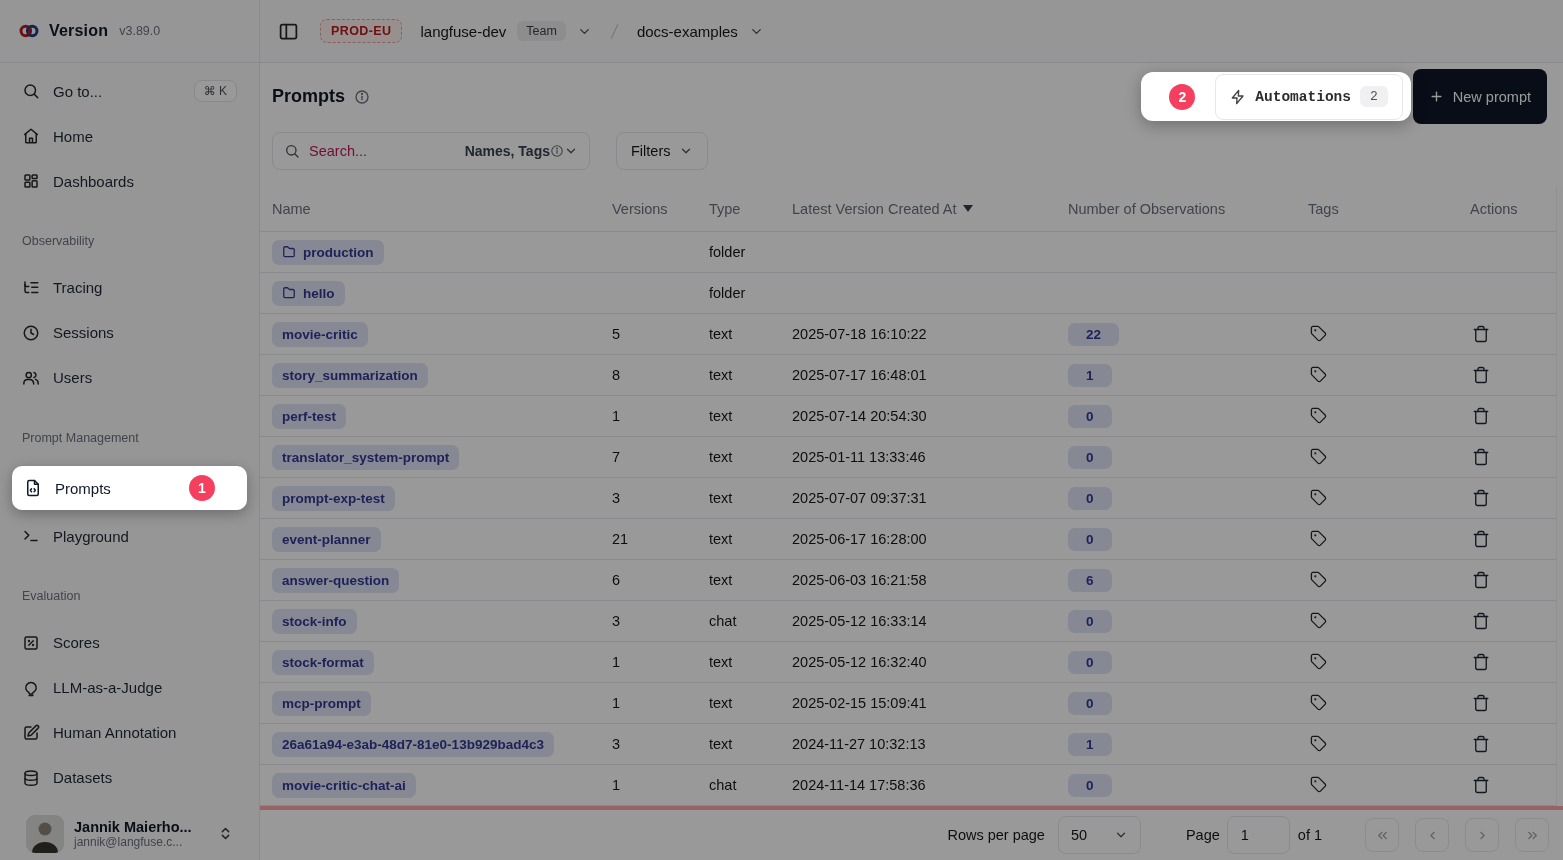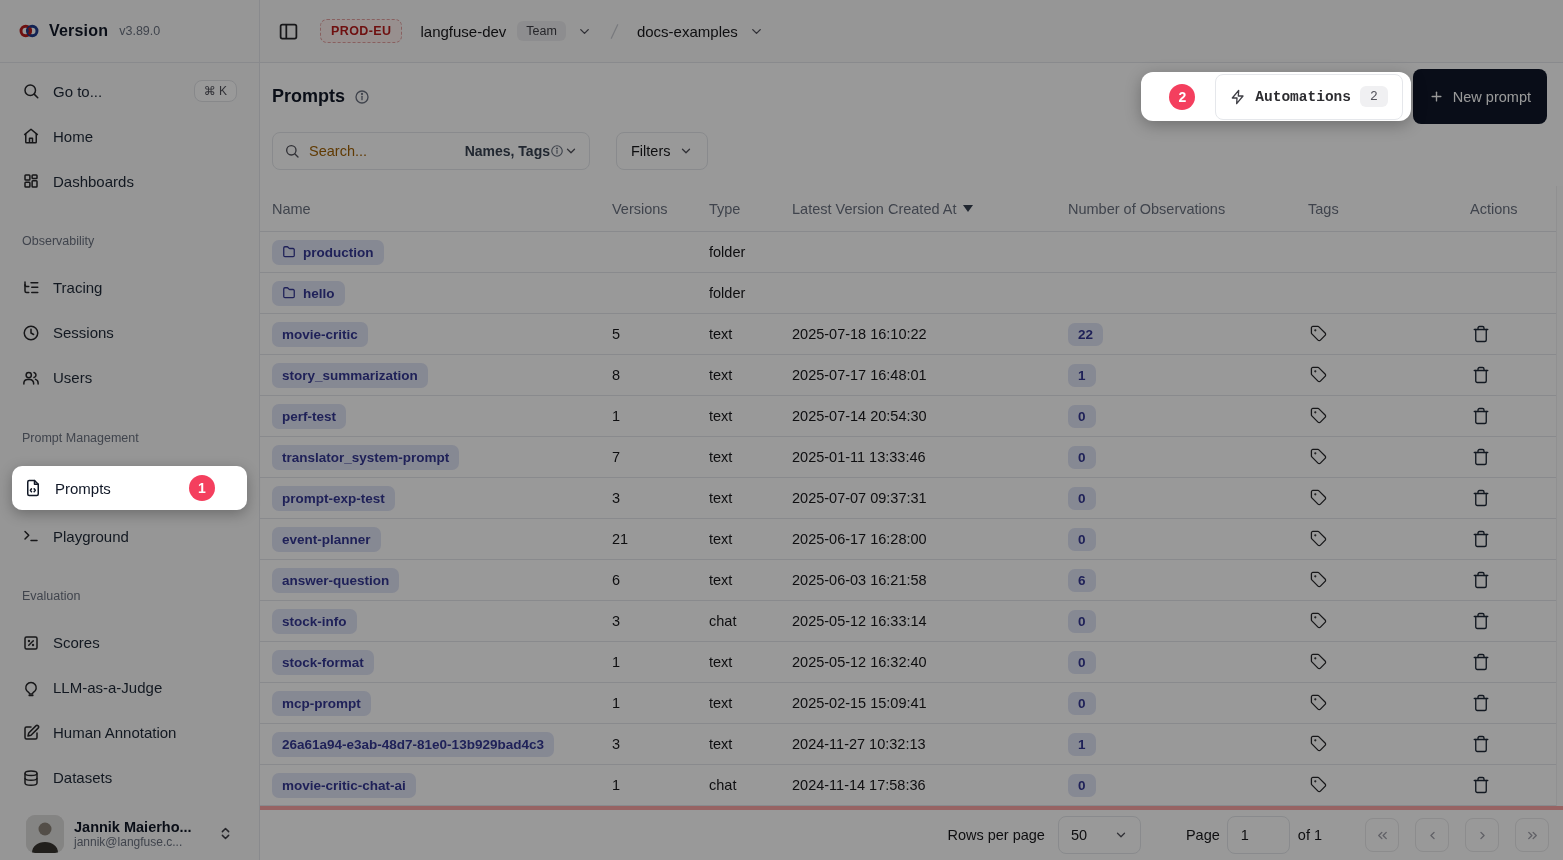--- a/index.html
+++ b/index.html
@@ -43,34 +43,34 @@
   .page-title { font-size:18px; font-weight:700; color:#111827; }
   .header-actions { display:flex; align-items:center; }
   .spotlight-card { display:flex; align-items:center; background:#fff; border-radius:12px; height:49px; padding-right:8px; position:relative; z-index:60; box-shadow:0 4px 16px rgba(0,0,0,.28); }
   .spotlight-card .callout { margin:0 20px 0 28px; }
   .btn-outline { height:46px; border:1px solid #e5e7eb; background:#fff; border-radius:8px; display:flex; align-items:center; gap:9px; padding:0 14px; font-size:14.5px; font-weight:600; color:#2d2d31; cursor:pointer; font-family:Liberation Mono, monospace; }
   .count-pill { background:#f0f0f2; border-radius:6px; padding:3px 10px; font-size:13px; font-weight:500; color:#52525b; }
   .btn-primary { height:55px; margin-left:2px; background:#0f1729; color:#fff; border:none; border-radius:8px; display:flex; align-items:center; gap:9px; padding:0 16px; font-size:14.5px; font-weight:500; cursor:pointer; font-family:inherit; }
 
   .toolbar { height:56px; display:flex; align-items:flex-start; gap:26px; padding:2px 16px 0 12px; flex-shrink:0; }
   .search-box { width:318px; height:38px; border:1px solid #e5e7eb; border-radius:8px; background:#fff; display:flex; align-items:center; gap:9px; padding:0 11px; }
-  .search-placeholder { color:#a16207; font-size:14.5px; flex:1; }
+  .search-placeholder { color:#be185d; font-size:14.5px; flex:1; }
   .search-scope { display:flex; align-items:center; font-size:14px; font-weight:600; color:#374151; cursor:pointer; }
   .btn-filters { height:38px; border:1px solid #e5e7eb; background:#fff; border-radius:8px; display:flex; align-items:center; gap:9px; padding:0 14px; font-size:14.5px; color:#18181b; cursor:pointer; font-family:inherit; }
 
   .grid-cols { display:grid; grid-template-columns:352px 97px 83px 276px 240px 162px 1fr; align-items:center; }
   .thead { height:46px; border-bottom:1px solid #e5e7eb; color:#6b7280; font-size:14.5px; flex-shrink:0; }
   .thead > div:first-child { padding-left:12px; }
   .th-sort { display:flex; align-items:center; gap:7px; color:#6b7280; cursor:pointer; }
   .sort-arrow { width:0; height:0; border-left:5px solid transparent; border-right:5px solid transparent; border-top:7px solid #374151; }
   .tbody { flex:1; }
   .trow { height:41px; border-bottom:1px solid #e5e7eb; font-size:14.5px; color:#18181b; }
   .trow > div:first-child { padding-left:12px; }
   .name-badge { display:inline-flex; align-items:center; gap:7px; background:#e0e4f6; border-radius:7px; padding:5px 10px; color:#343893; font-weight:600; font-size:13.5px; cursor:pointer; max-width:336px; white-space:nowrap; }
-  .obs-badge { display:inline-block; background:#e0e4f6; border-radius:7px; padding:4px 10px; color:#343893; font-weight:600; font-size:13.5px; min-width:16px; text-align:center; }
+  .obs-badge { display:inline-block; background:#e0e4f6; border-radius:7px; padding:4px 18px; color:#343893; font-weight:600; font-size:13.5px; min-width:16px; text-align:center; }
   .icon-btn { background:none; border:none; padding:2px; cursor:pointer; color:#1f2937; display:inline-flex; }
   .tag-cell .icon-btn { color:#27272a; }
   .scroll-gutter { position:absolute; right:0; top:186px; bottom:54px; width:7px; background:#fdfdfd; border-left:1px solid #f1f1f2; z-index:5; }
 
   .footer { height:54px; border-top:4px solid #fca5a5; display:flex; align-items:center; justify-content:flex-end; padding-right:14px; flex-shrink:0; background:#fff; font-size:14.5px; color:#18181b; }
   .rpp-select { width:83px; height:38px; border:1px solid #e5e7eb; border-radius:8px; background:#fff; display:flex; align-items:center; justify-content:space-between; padding:0 12px; margin-left:13px; cursor:pointer; }
   .page-label { margin-left:45px; }
   .page-input { width:63px; height:38px; border:1px solid #e5e7eb; border-radius:8px; background:#fff; display:flex; align-items:center; padding-left:13px; margin-left:7px; }
   .page-total { margin-left:8px; }
   .pager { display:flex; gap:16px; margin-left:43px; }

